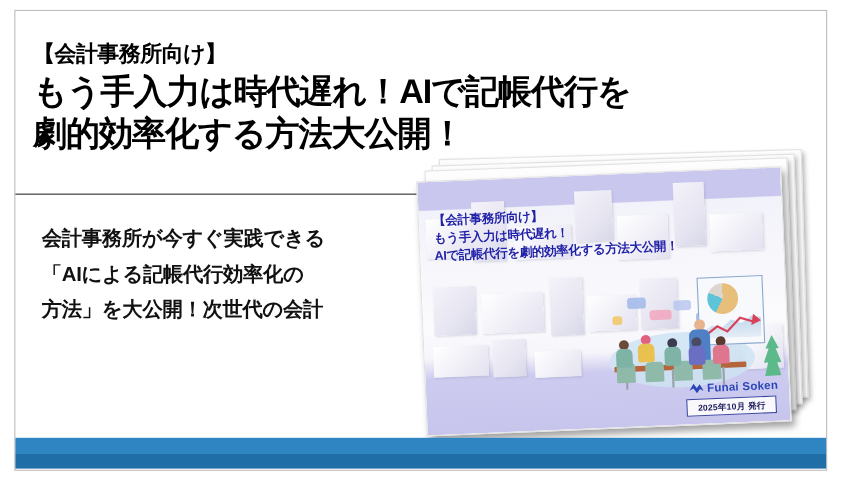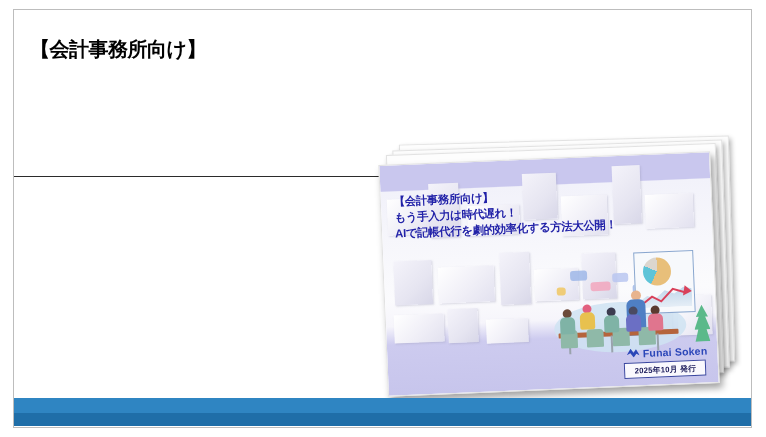--- a/index.html
+++ b/index.html
@@ -223,26 +223,31 @@
 </head>
 <body>
 
 <div class="slide">
 
   <div class="frame"></div>
 
   <div class="title-block">
     <div class="eyebrow">【会計事務所向け】</div>
     <div class="headline">
+      <span class="ln">もう手入力は時代遅れ！AIで記帳代行を</span>
+      <span class="ln">劇的効率化する方法大公開！</span>
     </div>
   </div>
 
   <div class="divider"></div>
 
   <div class="body-text">
+    <span class="ln">会計事務所が今すぐ実践できる</span>
+    <span class="ln">「AIによる記帳代行効率化の</span>
+    <span class="ln">方法」を大公開！次世代の会計</span>
   </div>
 
   <div class="doc-wrap">
     <div class="sheet back3"></div>
     <div class="sheet back2"></div>
     <div class="sheet back1"></div>
 
     <div class="sheet front">
       <div class="cover">
         <div class="blocks">

